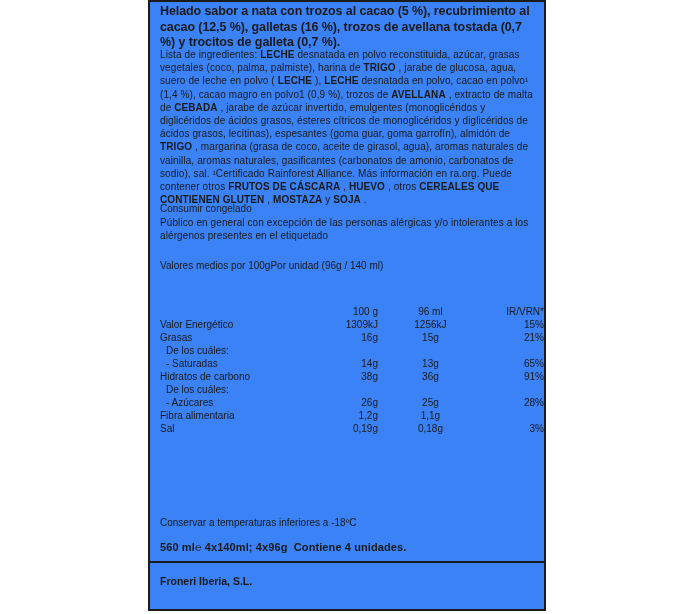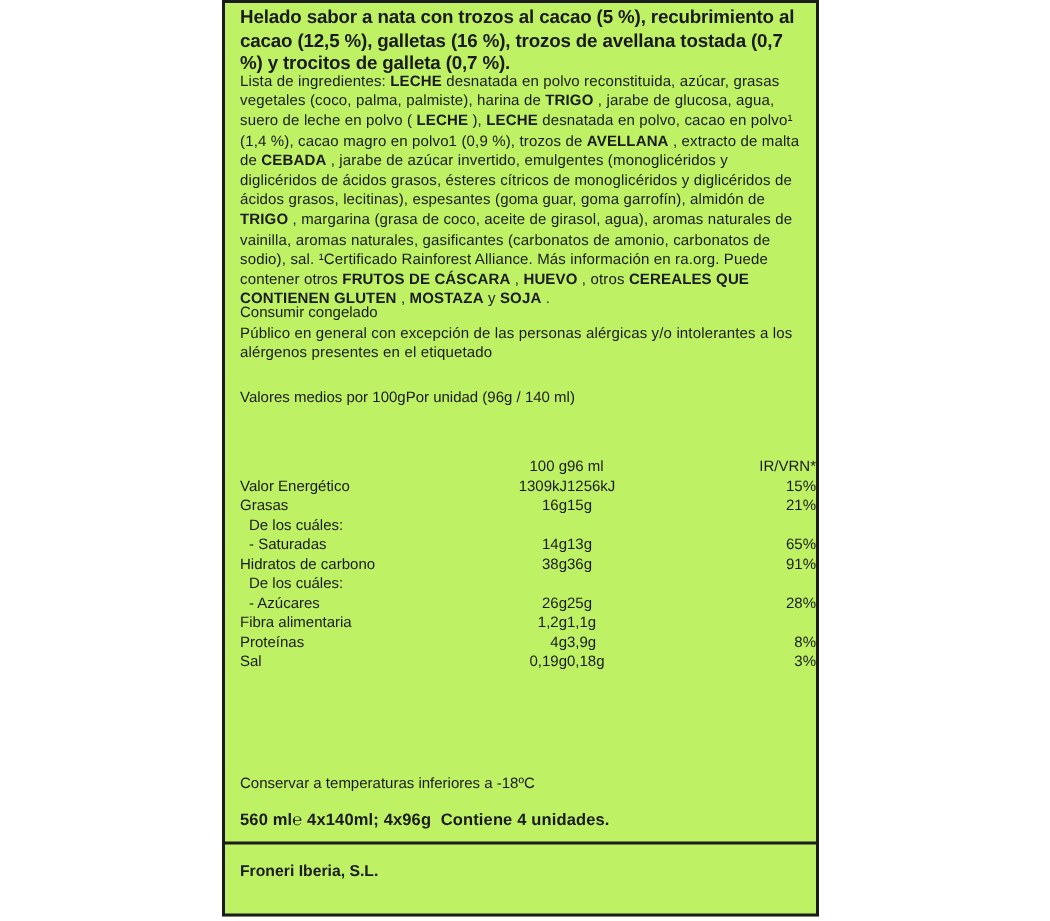--- a/index.html
+++ b/index.html
@@ -15,21 +15,21 @@
     color: #1a1a1a;
     -webkit-font-smoothing: antialiased;
   }
   .label-box {
     position: absolute;
     left: 148px;
     top: 0;
     width: 394px;
     height: 607px;
     border: 2px solid #1b1b1b;
-    background: #bef264;
+    background: #3b82f6;
   }
   .blk { position: absolute; left: 10px; width: 380px; }
 
   .title {
     top: 2px;
     font-size: 12.5px;
     font-weight: bold;
     line-height: 15.6px;
     letter-spacing: -0.1px;
   }
@@ -64,21 +64,21 @@
     padding: 0;
     font-size: 10px;
     font-weight: normal;
     line-height: 13px;
     height: 13px;
     white-space: nowrap;
     vertical-align: top;
   }
   .ntable .c0 { width: 150px; text-align: left; }
   .ntable .c1 { width: 74px;  text-align: right; }
-  .ntable .c2 { width: 114px; text-align: left; }
+  .ntable .c2 { width: 114px; text-align: center; }
   .ntable .c3 { width: 64px;  text-align: right; margin-top: 16px; }
   .ntable td.indent { padding-left: 6px; }
 
   .conservar { top: 515px; font-size: 10px; }
   .netqty    { top: 539px; font-size: 11px; font-weight: bold; letter-spacing: 0.1px; }
   .netqty span.n { font-weight: normal; }
 
   .separator {
     position: absolute;
     top: 559px;
@@ -156,26 +156,20 @@
           <td class="c2">25g</td>
           <td class="c3">28%</td>
         </tr>
         <tr>
           <td class="c0">Fibra alimentaria</td>
           <td class="c1">1,2g</td>
           <td class="c2">1,1g</td>
           <td class="c3"></td>
         </tr>
         <tr>
-          <td class="c0">Proteínas</td>
-          <td class="c1">4g</td>
-          <td class="c2">3,9g</td>
-          <td class="c3">8%</td>
-        </tr>
-        <tr>
           <td class="c0">Sal</td>
           <td class="c1">0,19g</td>
           <td class="c2">0,18g</td>
           <td class="c3">3%</td>
         </tr>
       </tbody>
   </table>
 
   <div class="blk conservar">Conservar a temperaturas inferiores a -18ºC</div>
 

